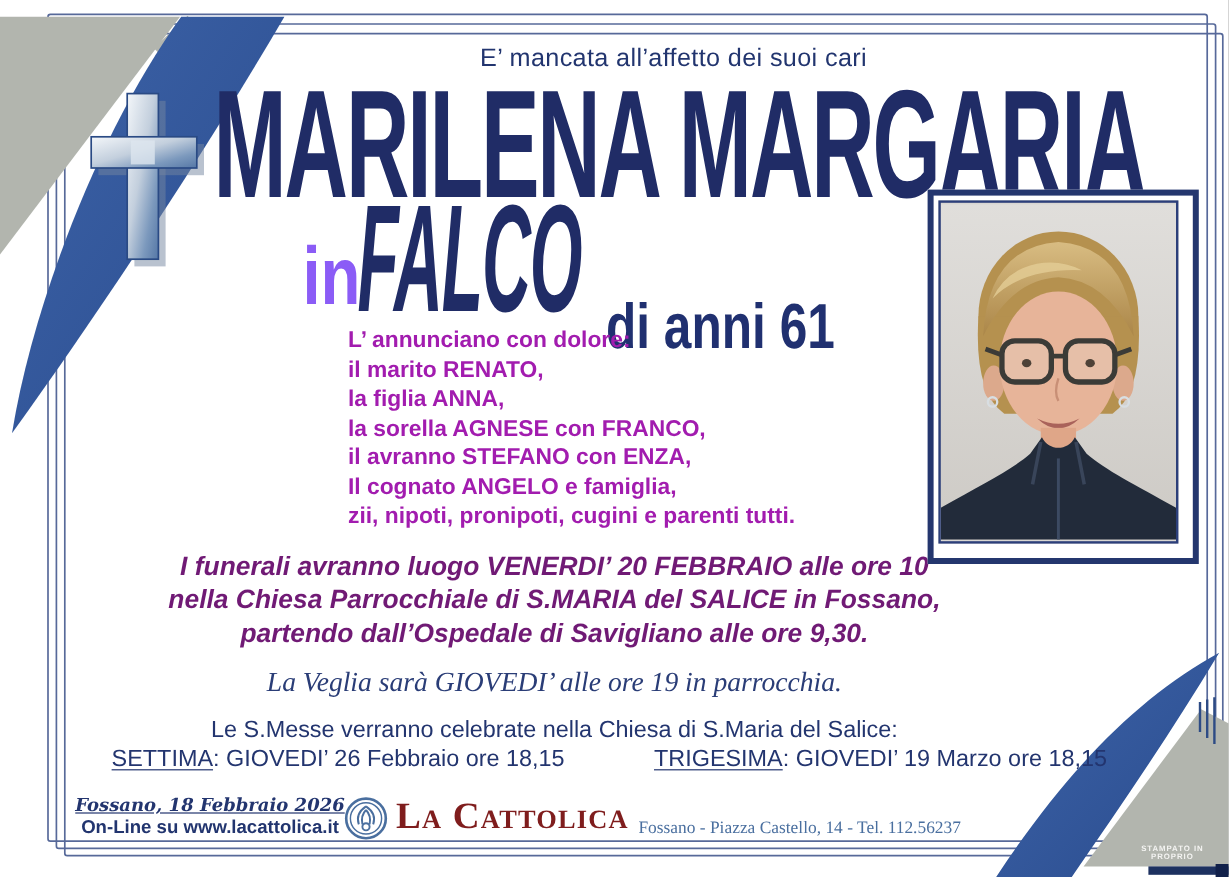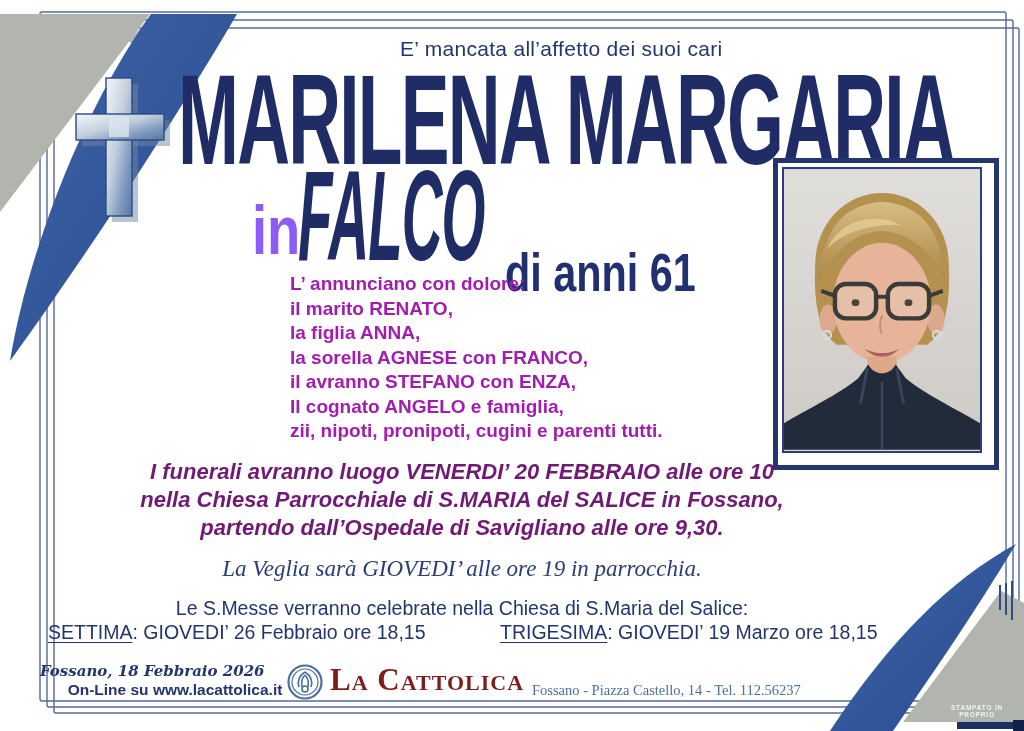--- a/index.html
+++ b/index.html
@@ -27,24 +27,24 @@
   .family{left:290px;top:272px;font-size:19px;font-weight:bold;line-height:24.5px;color:#a21caf;}
   
   .funeral{left:72px;top:458px;width:780px;text-align:center;font-size:22px;font-weight:bold;
         font-style:italic;line-height:28px;color:#701a75;}
   .vigil{left:72px;top:556px;width:780px;text-align:center;font-family:"Liberation Serif",serif;
         font-style:italic;font-size:23px;color:#2a3d77;}
   .masses-intro{left:72px;top:597px;width:780px;text-align:center;font-size:19.5px;color:#23356f;}
   .mass-item{top:621px;font-size:19.5px;color:#23356f;}
   .mass-settima{left:48px;}
   .mass-trigesima{left:500px;}
-  .mass-item .lbl{text-decoration:underline;text-underline-offset:3px;}
-  
-  .date-place{left:40px;top:662px;width:270px;font-family:"DejaVu Serif",serif;
-        font-style:italic;font-weight:bold;font-size:15px;color:#23356f;}
+  .mass-item .lbl{text-decoration:underline;text-underline-offset:3px;padding-left:45px;}
+  
+  .date-place{left:40px;top:662px;width:270px;text-align:center;font-family:"DejaVu Serif",serif;
+        font-style:italic;font-weight:bold;font-size:15px;color:#23356f;text-decoration:underline;}
   .online{left:40px;top:681px;width:270px;text-align:center;font-size:15.5px;font-weight:bold;color:#22356f;}
   .agency-name{left:330px;top:664px;font-family:"Liberation Serif",serif;font-variant:small-caps;
         font-weight:bold;font-size:31px;letter-spacing:1px;color:#7f1d1d;line-height:1;}
   .agency-address{left:532px;top:682px;font-family:"Liberation Serif",serif;font-size:14.5px;color:#4a6f9f;}
   .stamped{left:936px;top:704px;width:82px;text-align:center;font-size:6.5px;font-weight:bold;
         letter-spacing:.8px;color:#f4f4f2;}
   
   .photo-frame{left:773px;top:158px;width:208px;height:294px;border:5px solid #24366e;background:#fff;
         padding:4px;z-index:2;}
   .photo-inner{width:196px;height:282px;border:2px solid #2c3f7a;overflow:hidden;background:#d9d7d3;}

